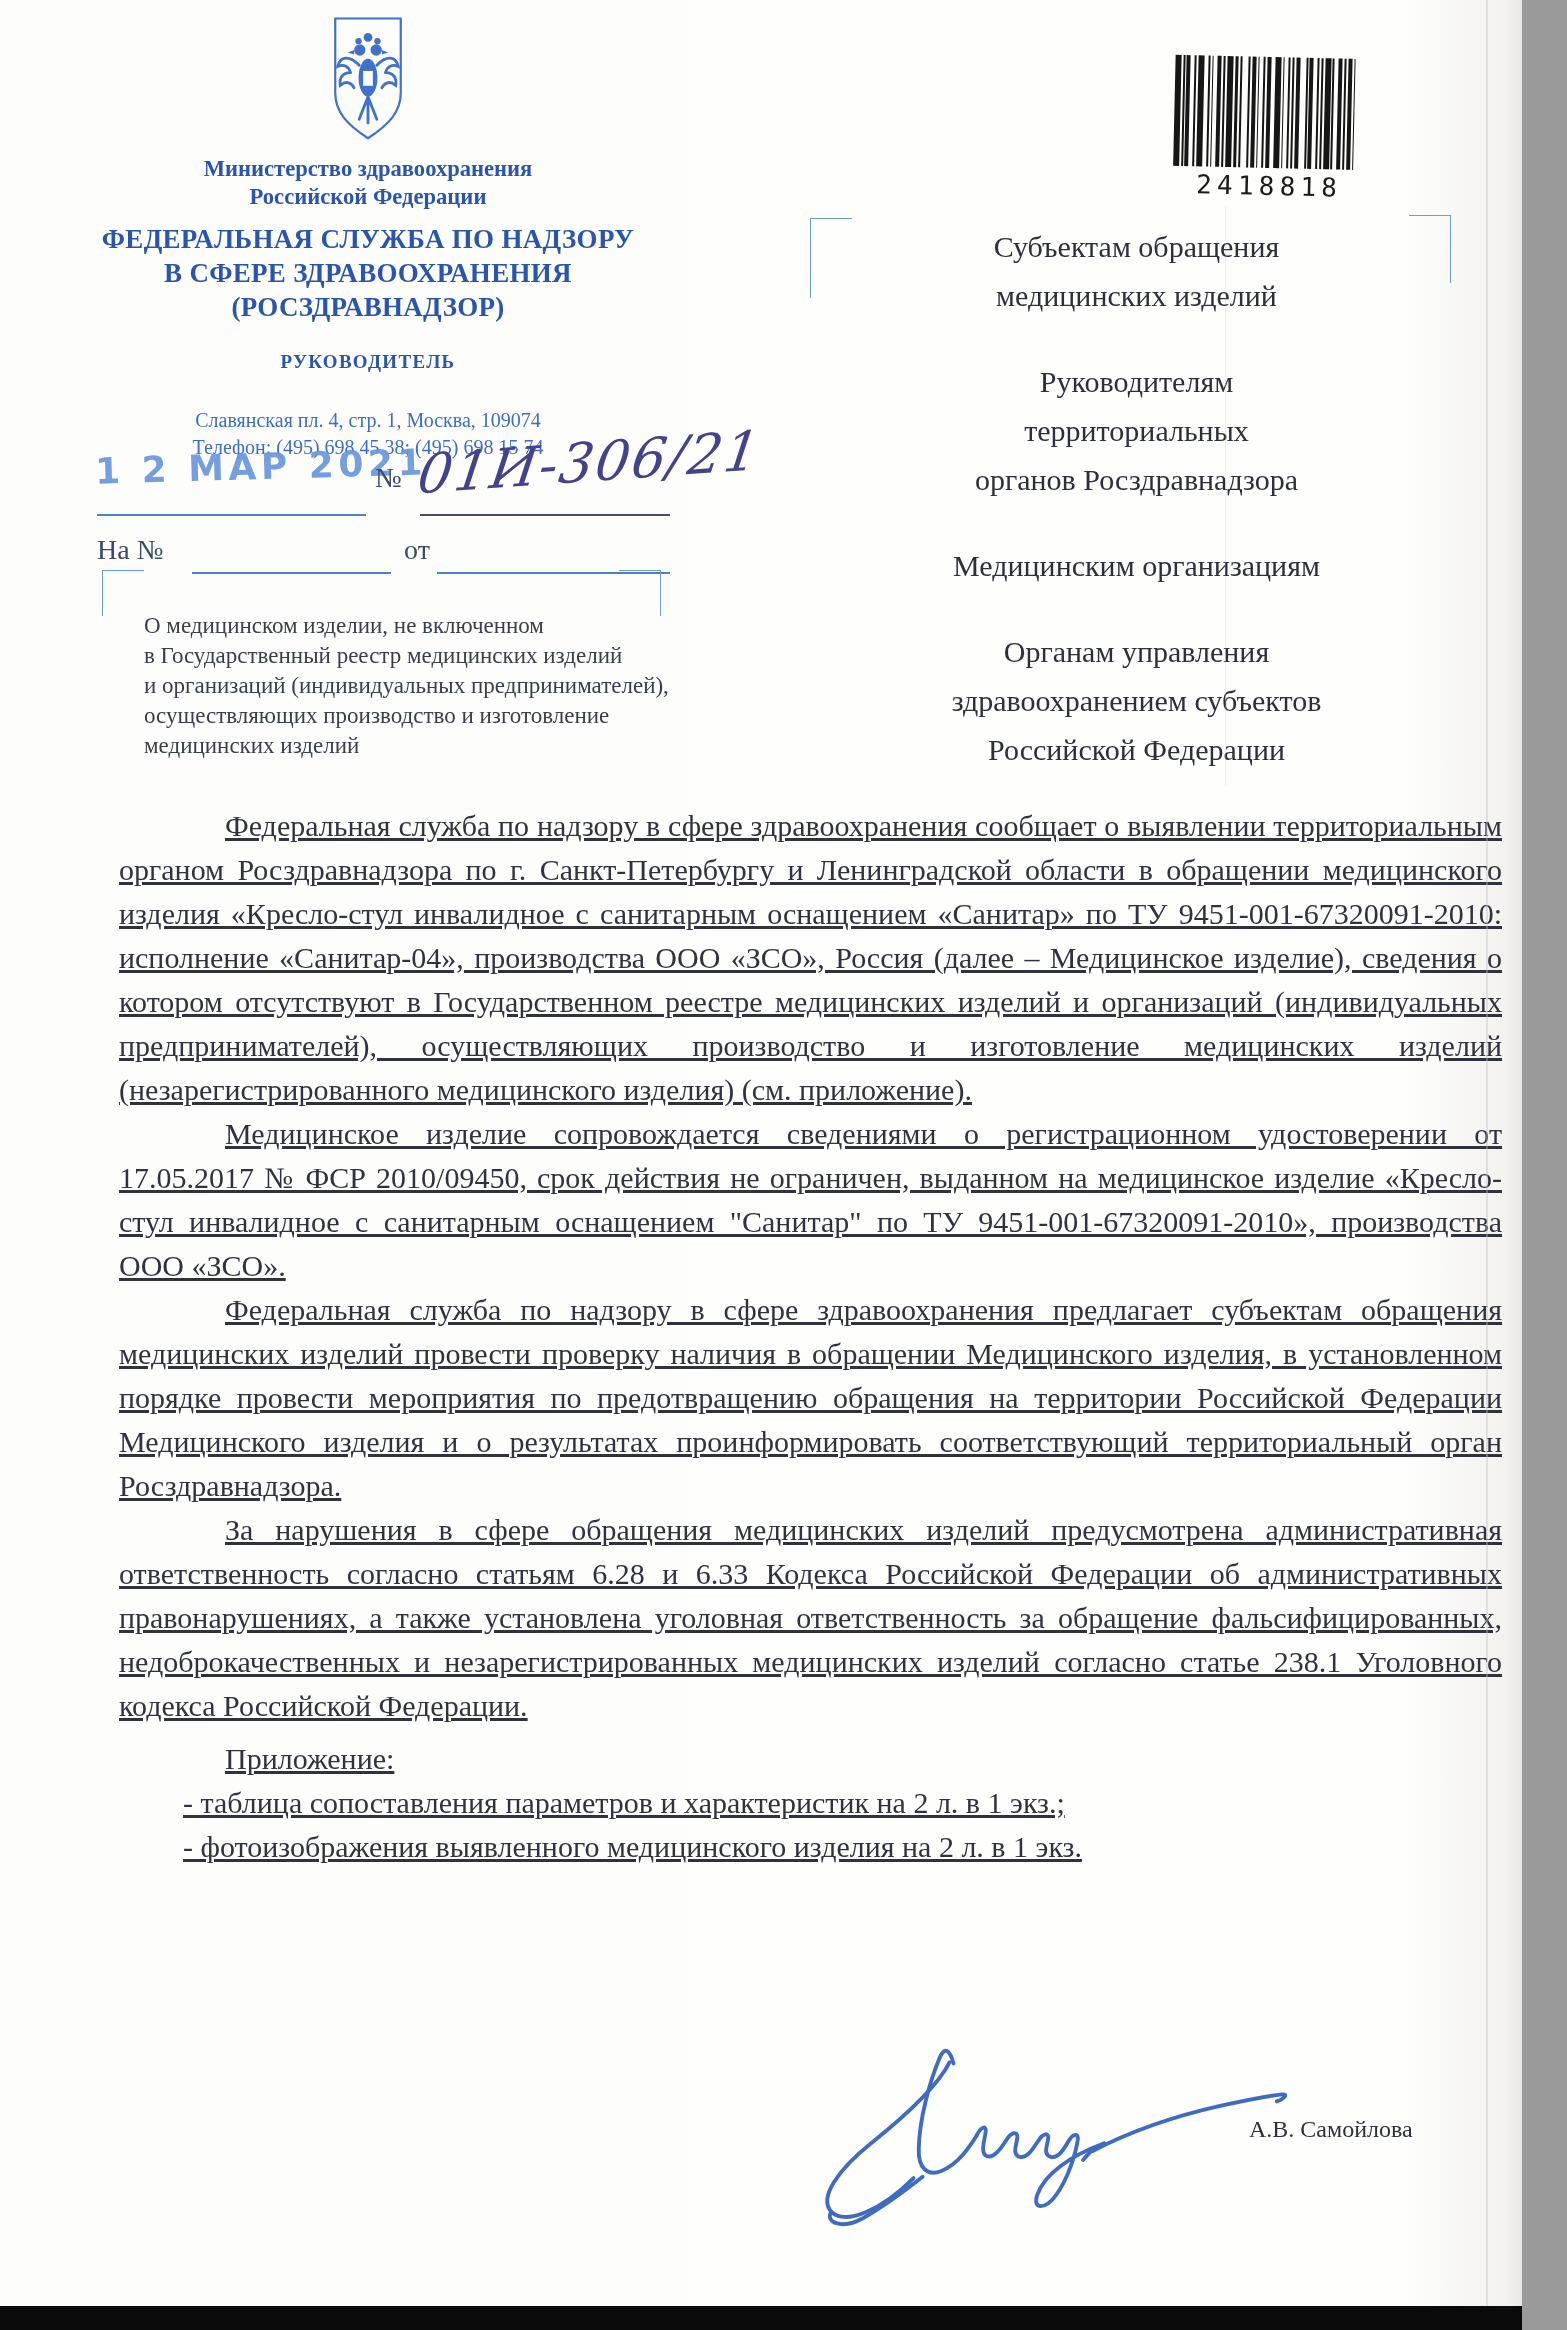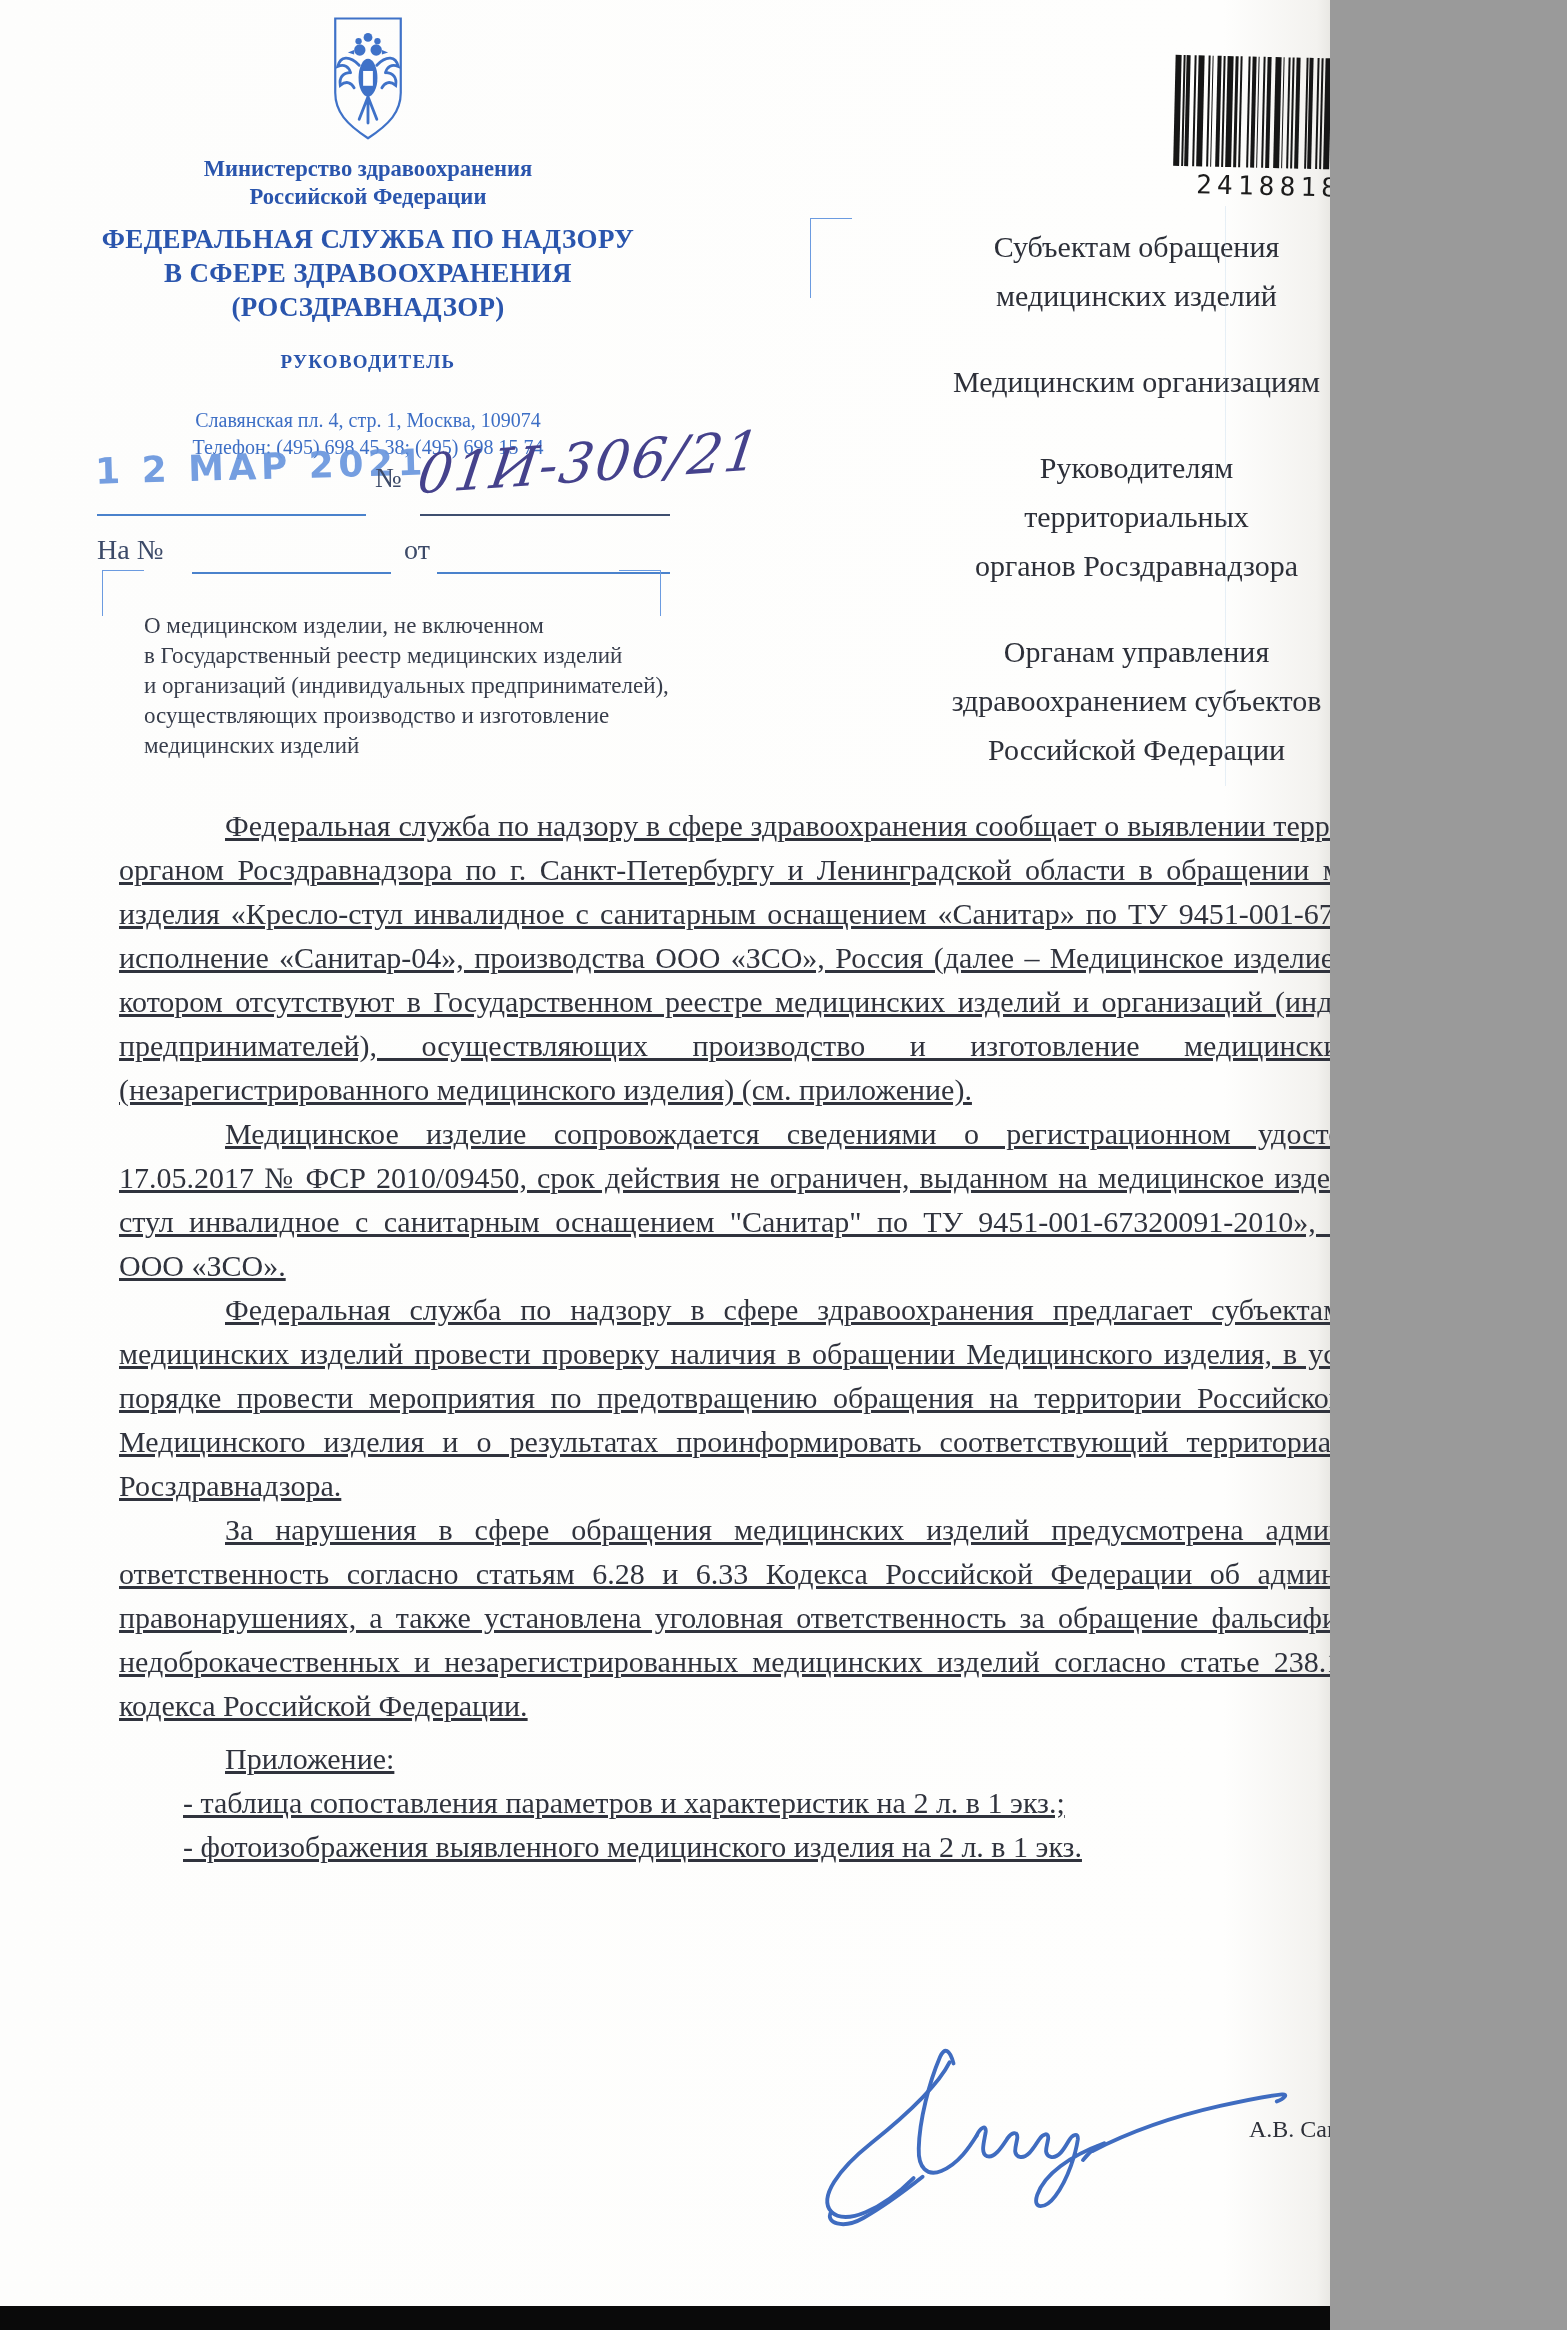--- a/index.html
+++ b/index.html
@@ -1,18 +1,18 @@
 <!DOCTYPE html>
 <html lang="ru" style="font-size:10.3px"><head>
 <meta charset="utf-8">
 <style>
   html,body{margin:0;padding:0;background:#9a9a9a;}
   .page{
     position:relative;
-    width:1330px;height:2330px;
+    width:1522px;height:2330px;
     background:linear-gradient(90deg,#fdfdfc 0%,#fefefd 92%,#f3f2ef 99%,#e9e8e4 100%);
     overflow:hidden;
     font-family:"Liberation Serif","DejaVu Serif",serif;
     color:#30333d;
   }
   
   .lh{position:absolute;left:83px;top:15.5px;width:570px;text-align:center;}
   .crest{width:76px;height:126px;margin:0 auto;display:block;}
   .ministry{margin-top:13px;font-weight:bold;font-size:22.6px;line-height:28px;color:#2a55ad;white-space:pre-line;}
   .service{margin-top:11.6px;font-weight:bold;font-size:27px;line-height:34px;color:#2a55ad;white-space:pre-line;letter-spacing:0.3px;}
@@ -182,24 +182,24 @@
         <div class="bc-space" style="width: 1.9px; flex: 0 0 1.9px;"></div>
         <div class="bc-bar" style="width: 1.9px; flex: 0 0 1.9px;"></div>
         <div class="bc-space" style="width: 3.9px; flex: 0 0 3.9px;"></div>
       </div>
     <div class="bc-num">2418818</div>
   </div>
 
   <div class="recipients">
     <p class="r">Субъектам обращения
 медицинских изделий</p>
-    <p class="r">Медицинским организациям</p>
     <p class="r">Руководителям
 территориальных
 органов Росздравнадзора</p>
+    <p class="r">Медицинским организациям</p>
     <p class="r">Органам управления
 здравоохранением субъектов
 Российской Федерации</p>
   </div>
 
   <div class="subject">О медицинском изделии, не включенном
 в Государственный реестр медицинских изделий
 и организаций (индивидуальных предпринимателей),
 осуществляющих производство и изготовление
 медицинских изделий</div>

